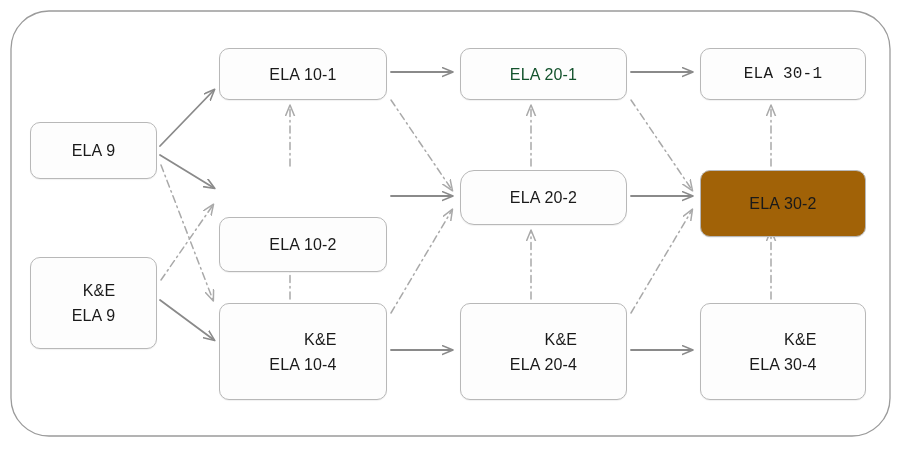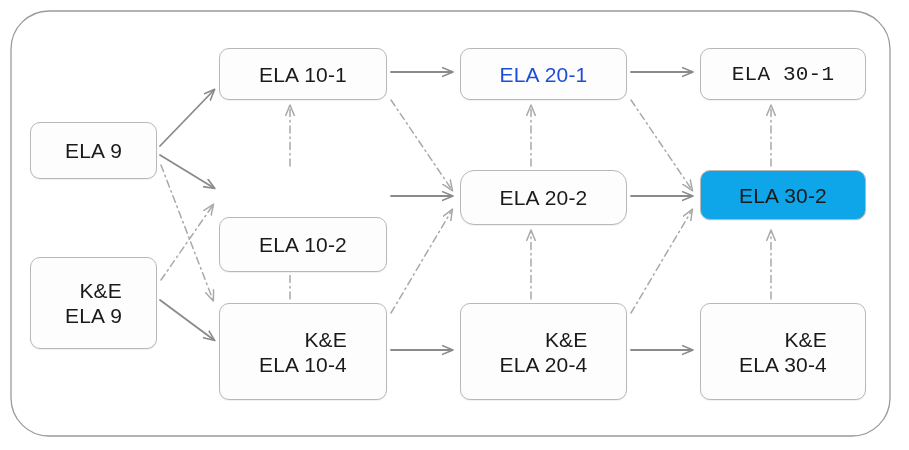--- a/index.html
+++ b/index.html
@@ -31,21 +31,21 @@
     background: #fdfdfd;
     border: 1px solid #b8b8b8;
     border-radius: 10px;
     display: flex;
     align-items: center;
     justify-content: center;
     box-shadow: 0 1px 1px rgba(0,0,0,0.06);
   }
   .node .node-label {
     color: #1a1a1a;
-    font-size: 21px;
+    font-size: 16px;
     line-height: 25px;
     letter-spacing: 0.2px;
     white-space: pre-line;
     text-align: left;
   }
   .node.two-line .node-label {
     text-align: right;
   }
 </style>
 </head>
@@ -102,33 +102,33 @@
         <span class="node-label" style="color: rgb(26, 26, 26);">ELA 10-1</span>
       </div>
       <div class="node" style="left: 219px; top: 170px; width: 168px; height: 55px; border-color: rgb(184, 184, 184); background: rgb(253, 253, 253); margin-top: 47px;">
         <span class="node-label" style="color: rgb(26, 26, 26);">ELA 10-2</span>
       </div>
       <div class="node two-line" style="left: 219px; top: 303px; width: 168px; height: 97px; border-color: rgb(184, 184, 184); background: rgb(253, 253, 253);">
         <span class="node-label" style="color: rgb(26, 26, 26);">K&amp;E
 ELA 10-4</span>
       </div>
       <div class="node" style="left: 460px; top: 48px; width: 167px; height: 52px; border-color: rgb(184, 184, 184); background: rgb(253, 253, 253);">
-        <span class="node-label" style="color: #1d4ed8;">ELA 20-1</span>
+        <span class="node-label" style="color: #14532d;">ELA 20-1</span>
       </div>
       <div class="node" style="left: 460px; top: 170px; width: 167px; height: 55px; border-color: rgb(184, 184, 184); background: rgb(253, 253, 253); border-radius: 14px;">
         <span class="node-label" style="color: rgb(26, 26, 26);">ELA 20-2</span>
       </div>
       <div class="node two-line" style="left: 460px; top: 303px; width: 167px; height: 97px; border-color: rgb(184, 184, 184); background: rgb(253, 253, 253);">
         <span class="node-label" style="color: rgb(26, 26, 26);">K&amp;E
 ELA 20-4</span>
       </div>
       <div class="node" style="left: 700px; top: 48px; width: 166px; height: 52px; border-color: rgb(184, 184, 184); background: rgb(253, 253, 253); font-family: Liberation Mono, monospace;">
         <span class="node-label" style="color: rgb(26, 26, 26);">ELA 30-1</span>
       </div>
-      <div class="node" style="left: 700px; top: 170px; width: 166px; height: 50px; border-color: rgb(184, 184, 184); background: #0ea5e9;">
+      <div class="node" style="left: 700px; top: 170px; width: 166px; height: 67px; border-color: rgb(184, 184, 184); background: #a16207;">
         <span class="node-label" style="color: rgb(26, 26, 26);">ELA 30-2</span>
       </div>
       <div class="node two-line" style="left: 700px; top: 303px; width: 166px; height: 97px; border-color: rgb(184, 184, 184); background: rgb(253, 253, 253);">
         <span class="node-label" style="color: rgb(26, 26, 26);">K&amp;E
 ELA 30-4</span>
       </div>
     </div>
 
 </div>
 

